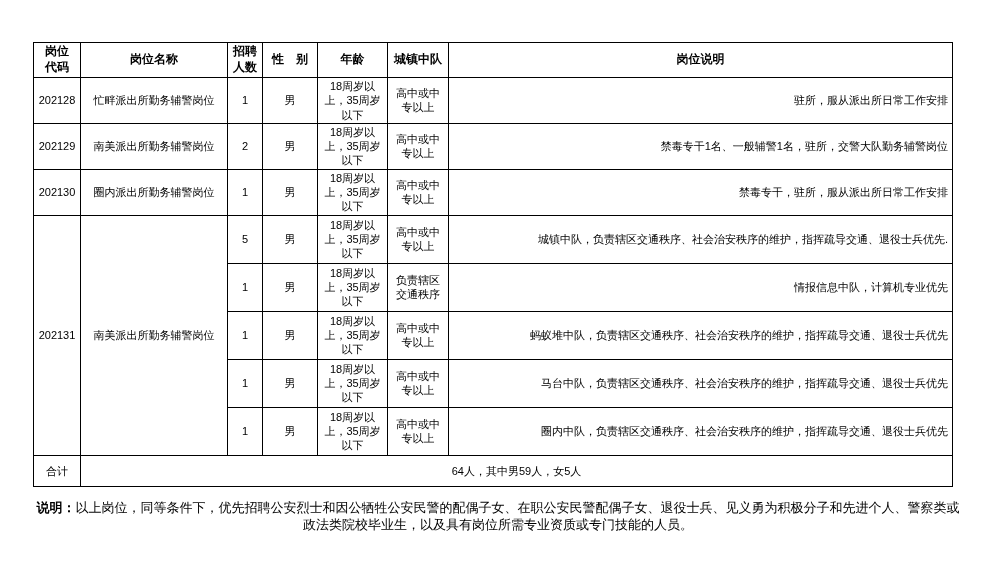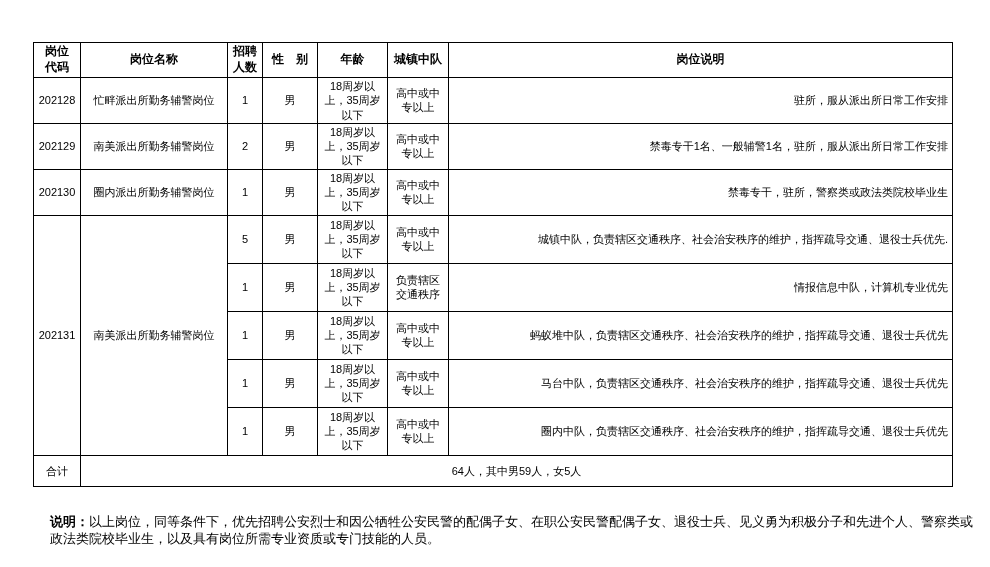--- a/index.html
+++ b/index.html
@@ -52,21 +52,22 @@
   tr.r-std   { height: 43px; }
   tr.r-sub   { height: 48px; }
   tr.r-total { height: 31px; margin-top: 32px; }
   .note {
     position: absolute;
     left: 33px;
     top: 496px;
     width: 924px;
     font-size: 13px;
     line-height: 17px;
-    margin: 17px;
+    margin: 3px;
+    text-align: center;
   }
   .note b { font-weight: bold; }
 </style>
 </head>
 <body>
 
 <div class="page">
   <table class="job-table">
     <colgroup>
       <col style="width:47px">
@@ -98,30 +99,30 @@
           <td class="cell-edu">高中或中专以上</td>
           <td class="cell-desc">驻所，服从派出所日常工作安排</td>
         </tr>
         <tr class="r-std">
           <td rowspan="1" class="cell-code">202129</td>
           <td rowspan="1" class="cell-name">南美派出所勤务辅警岗位</td>
           <td class="cell-count">2</td>
           <td class="cell-gender">男</td>
           <td class="cell-age">18周岁以上，35周岁以下</td>
           <td class="cell-edu">高中或中专以上</td>
-          <td class="cell-desc">禁毒专干1名、一般辅警1名，驻所，服从派出所日常工作安排</td>
+          <td class="cell-desc">禁毒专干1名、一般辅警1名，驻所，交警大队勤务辅警岗位</td>
         </tr>
         <tr class="r-std">
           <td rowspan="1" class="cell-code">202130</td>
           <td rowspan="1" class="cell-name">圈内派出所勤务辅警岗位</td>
           <td class="cell-count">1</td>
           <td class="cell-gender">男</td>
           <td class="cell-age">18周岁以上，35周岁以下</td>
           <td class="cell-edu">高中或中专以上</td>
-          <td class="cell-desc">禁毒专干，驻所，警察类或政法类院校毕业生</td>
+          <td class="cell-desc">禁毒专干，驻所，服从派出所日常工作安排</td>
         </tr>
         <tr class="r-sub">
           <td rowspan="5" class="cell-code">202131</td>
           <td rowspan="5" class="cell-name">南美派出所勤务辅警岗位</td>
           <td class="cell-count">5</td>
           <td class="cell-gender">男</td>
           <td class="cell-age">18周岁以上，35周岁以下</td>
           <td class="cell-edu">高中或中专以上</td>
           <td class="cell-desc">城镇中队，负责辖区交通秩序、社会治安秩序的维护，指挥疏导交通、退役士兵优先.</td>
         </tr>

